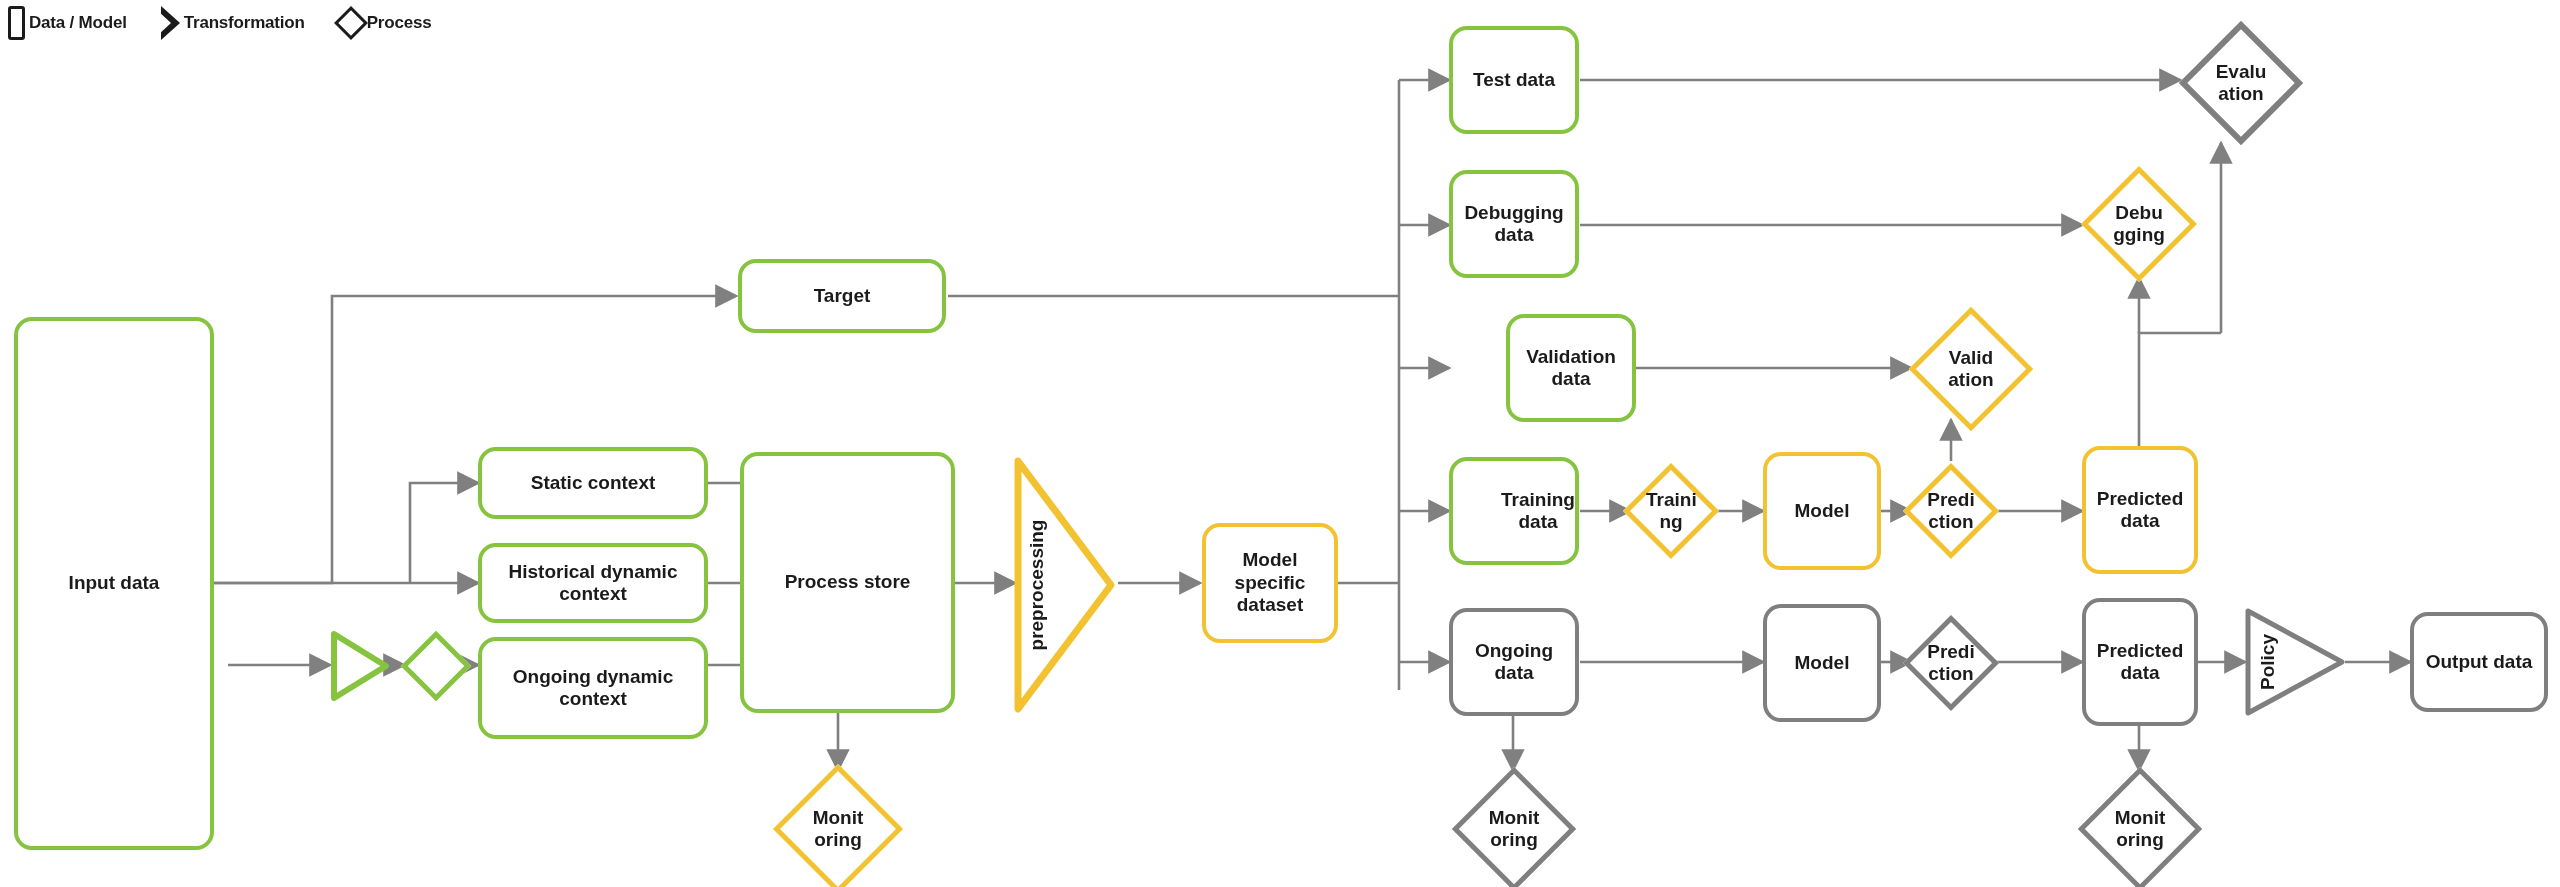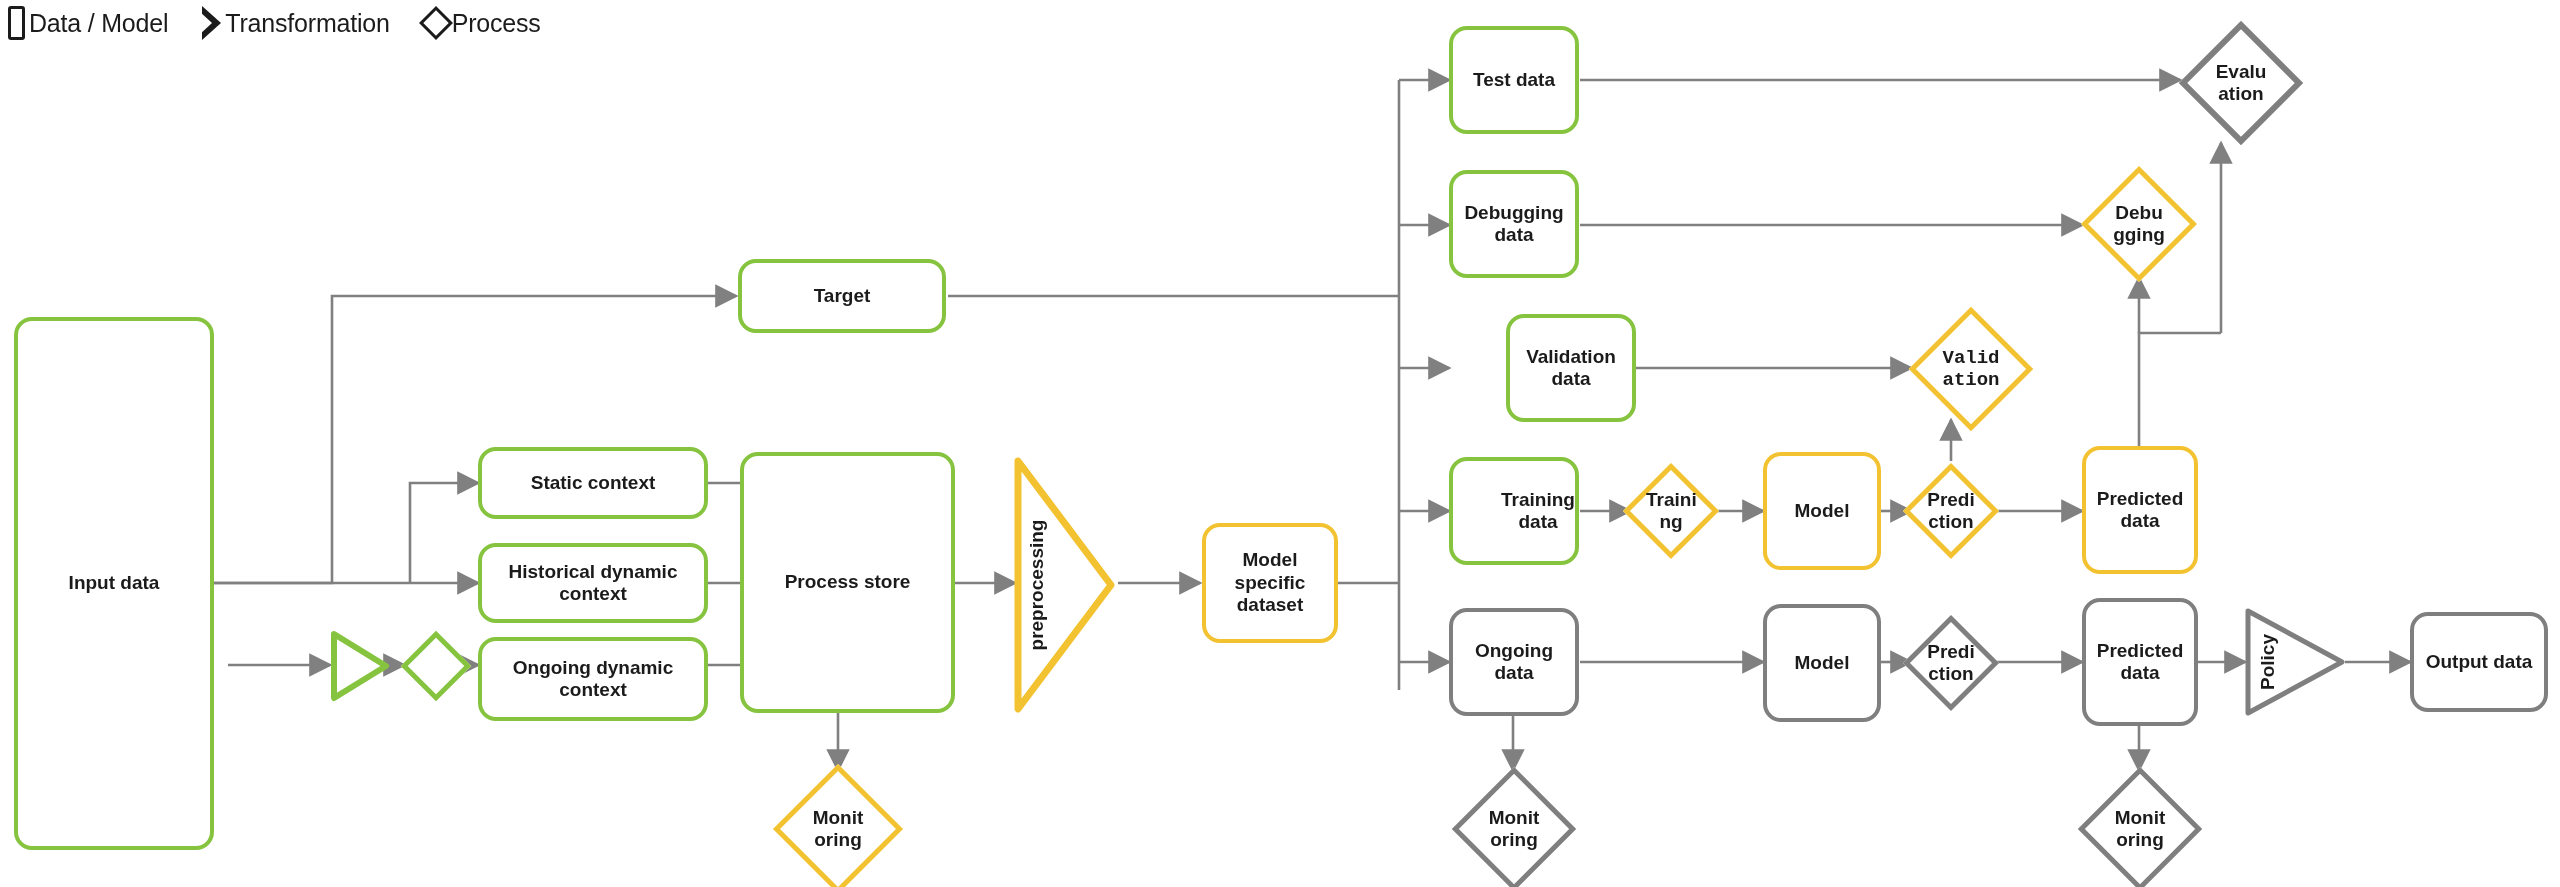--- a/index.html
+++ b/index.html
@@ -3,21 +3,21 @@
 <meta charset="utf-8">
 <style>
   html,body{margin:0;padding:0;background:#ffffff;}
   body{width:2560px;height:887px;font-family:"Liberation Sans",sans-serif;overflow:hidden;}
   #stage{position:relative;width:2560px;height:887px;}
   svg#wires{position:absolute;left:0;top:0;width:2560px;height:887px;}
 
   
   .legend{position:absolute;left:8px;top:6px;display:flex;align-items:center;gap:34px;}
   .legend-item{display:flex;align-items:center;gap:4px;}
-  .legend-label{font-size:25px;font-weight:normal;color:#1b1b1b;letter-spacing:-.2px;}
+  .legend-label{font-size:17px;font-weight:bold;color:#1b1b1b;letter-spacing:-.2px;}
   .lg-rect{width:17px;height:34px;border:3.5px solid #1b1b1b;border-radius:3px;box-sizing:border-box;}
   .lg-tri{width:0;height:0;border-top:17px solid transparent;border-bottom:17px solid transparent;border-left:19px solid #1b1b1b;position:relative;}
   .lg-tri::after{content:"";position:absolute;top:-12px;left:-22px;border-top:12px solid transparent;border-bottom:12px solid transparent;border-left:13px solid #fff;}
   .lg-dia{width:24px;height:24px;border:3.5px solid #1b1b1b;transform:rotate(45deg);box-sizing:border-box;}
 
   
   .node{position:absolute;box-sizing:border-box;display:flex;align-items:center;justify-content:center;text-align:center;}
   .node span{font-weight:bold;color:#1b1b1b;line-height:1.18;pointer-events:none;}
 
   .box{border-width:4px;border-style:solid;border-radius:18px;background:#fff;}
@@ -143,21 +143,21 @@
   </div>
 
   <div class="node box green" style="left:478px;top:447px;width:230px;height:72px;">
     <span>Static context</span>
   </div>
 
   <div class="node box green" style="left:478px;top:543px;width:230px;height:80px;">
     <span style="padding:0 12px;">Historical dynamic context</span>
   </div>
 
-  <div class="node box green" style="left:478px;top:637px;width:230px;height:84px;">
+  <div class="node box green" style="left:478px;top:637px;width:230px;height:102px;">
     <span style="padding:0 12px;">Ongoing dynamic context</span>
   </div>
 
   <div class="tri" style="left:330px;top:630px;width:60px;height:72px;">
     <svg width="60" height="72" viewBox="0 0 60 72">
         <polygon points="4,4 56,36 4,68" fill="#fff" stroke="#86c440" stroke-width="6" stroke-linejoin="round"></polygon>
       </svg>
   </div>
 
   <div class="node dia green" style="left:400px;top:630px;width:72px;height:72px;">
@@ -213,21 +213,21 @@
     <span class="shape" style="width:68px;height:68px;margin-left:-34px;margin-top:-34px;transform:rotate(45deg);"></span>
     <span style="width:52px;">Predi ction</span>
   </div>
 
   <div class="node box yellow" style="left:2082px;top:446px;width:116px;height:128px;">
     <span style="padding:0 6px;">Predicted data</span>
   </div>
 
   <div class="node dia yellow" style="left:1908px;top:306px;width:126px;height:126px;">
     <span class="shape" style="width:88px;height:88px;margin-left:-44px;margin-top:-44px;transform:rotate(45deg);"></span>
-    <span style="width:62px;font-family:Liberation Mono, monospace;">Valid ation</span>
+    <span style="width:62px;">Valid ation</span>
   </div>
 
   <div class="node dia gray" style="left:2178px;top:20px;width:126px;height:126px;">
     <span class="shape" style="width:88px;height:88px;margin-left:-44px;margin-top:-44px;transform:rotate(45deg);border-width:6px;"></span>
     <span style="width:66px;">Evalu ation</span>
   </div>
 
   <div class="node dia yellow" style="left:2080px;top:165px;width:118px;height:118px;">
     <span class="shape" style="width:82px;height:82px;margin-left:-41px;margin-top:-41px;transform:rotate(45deg);"></span>
     <span style="width:62px;">Debu gging</span>

